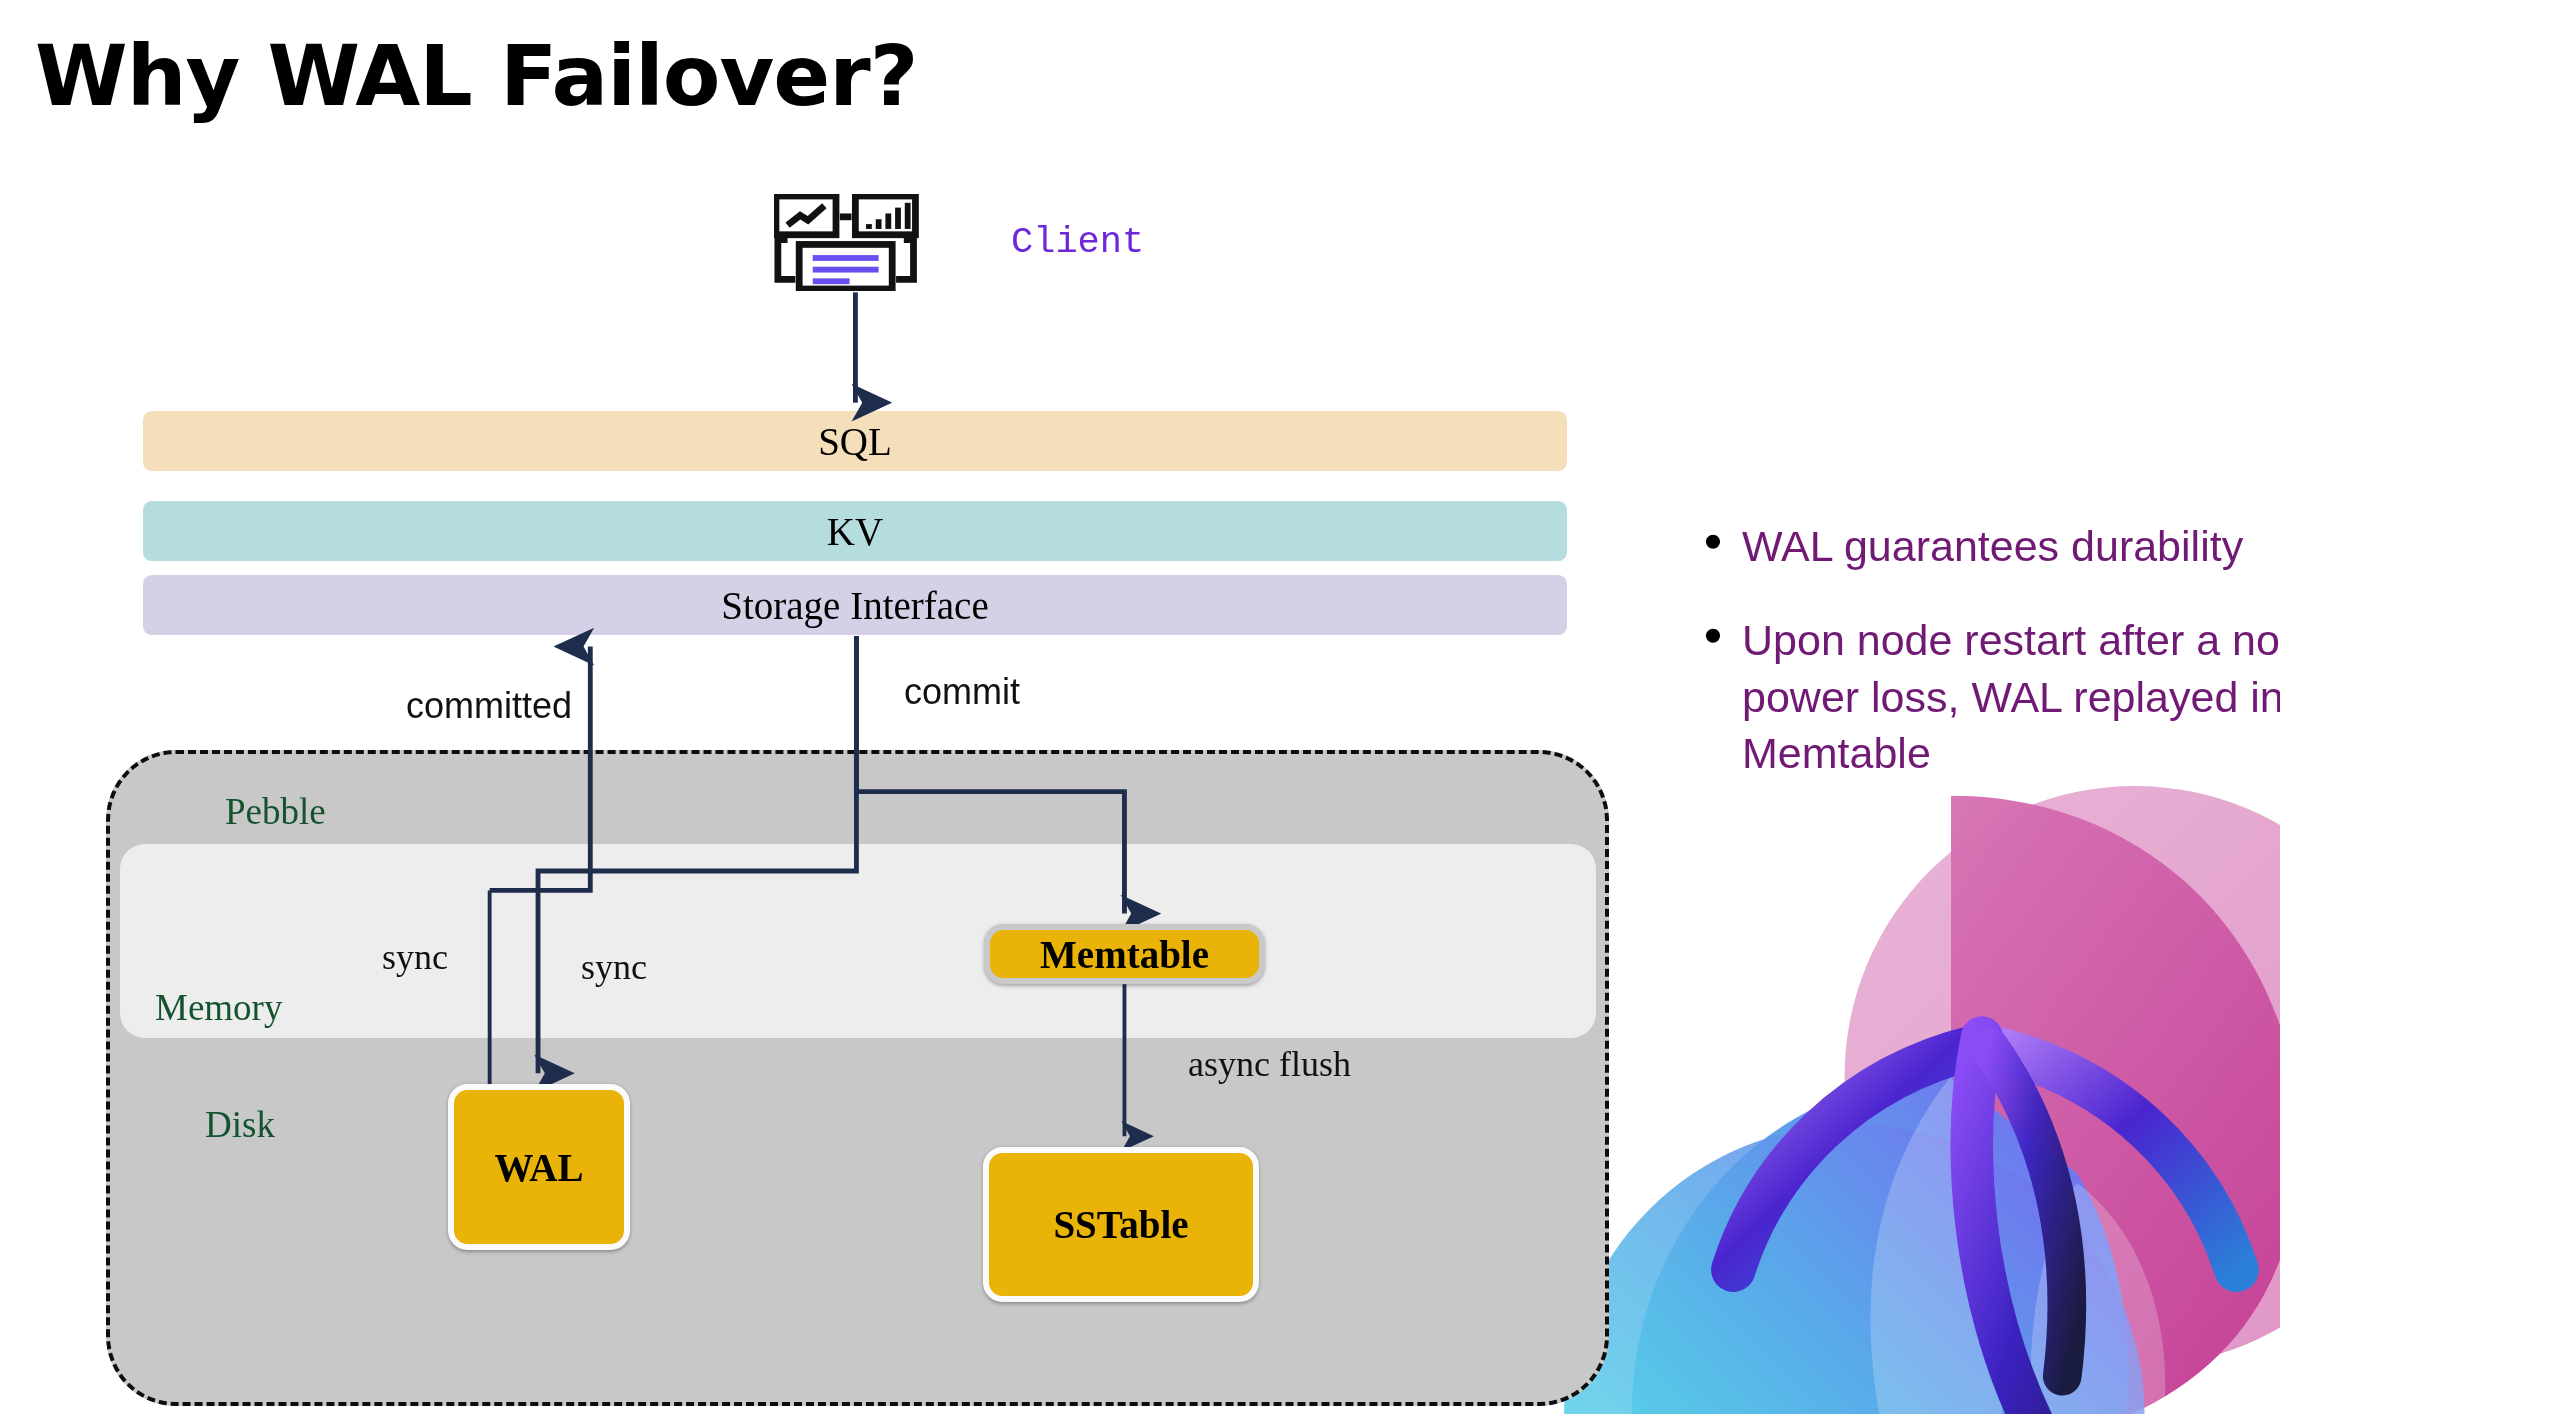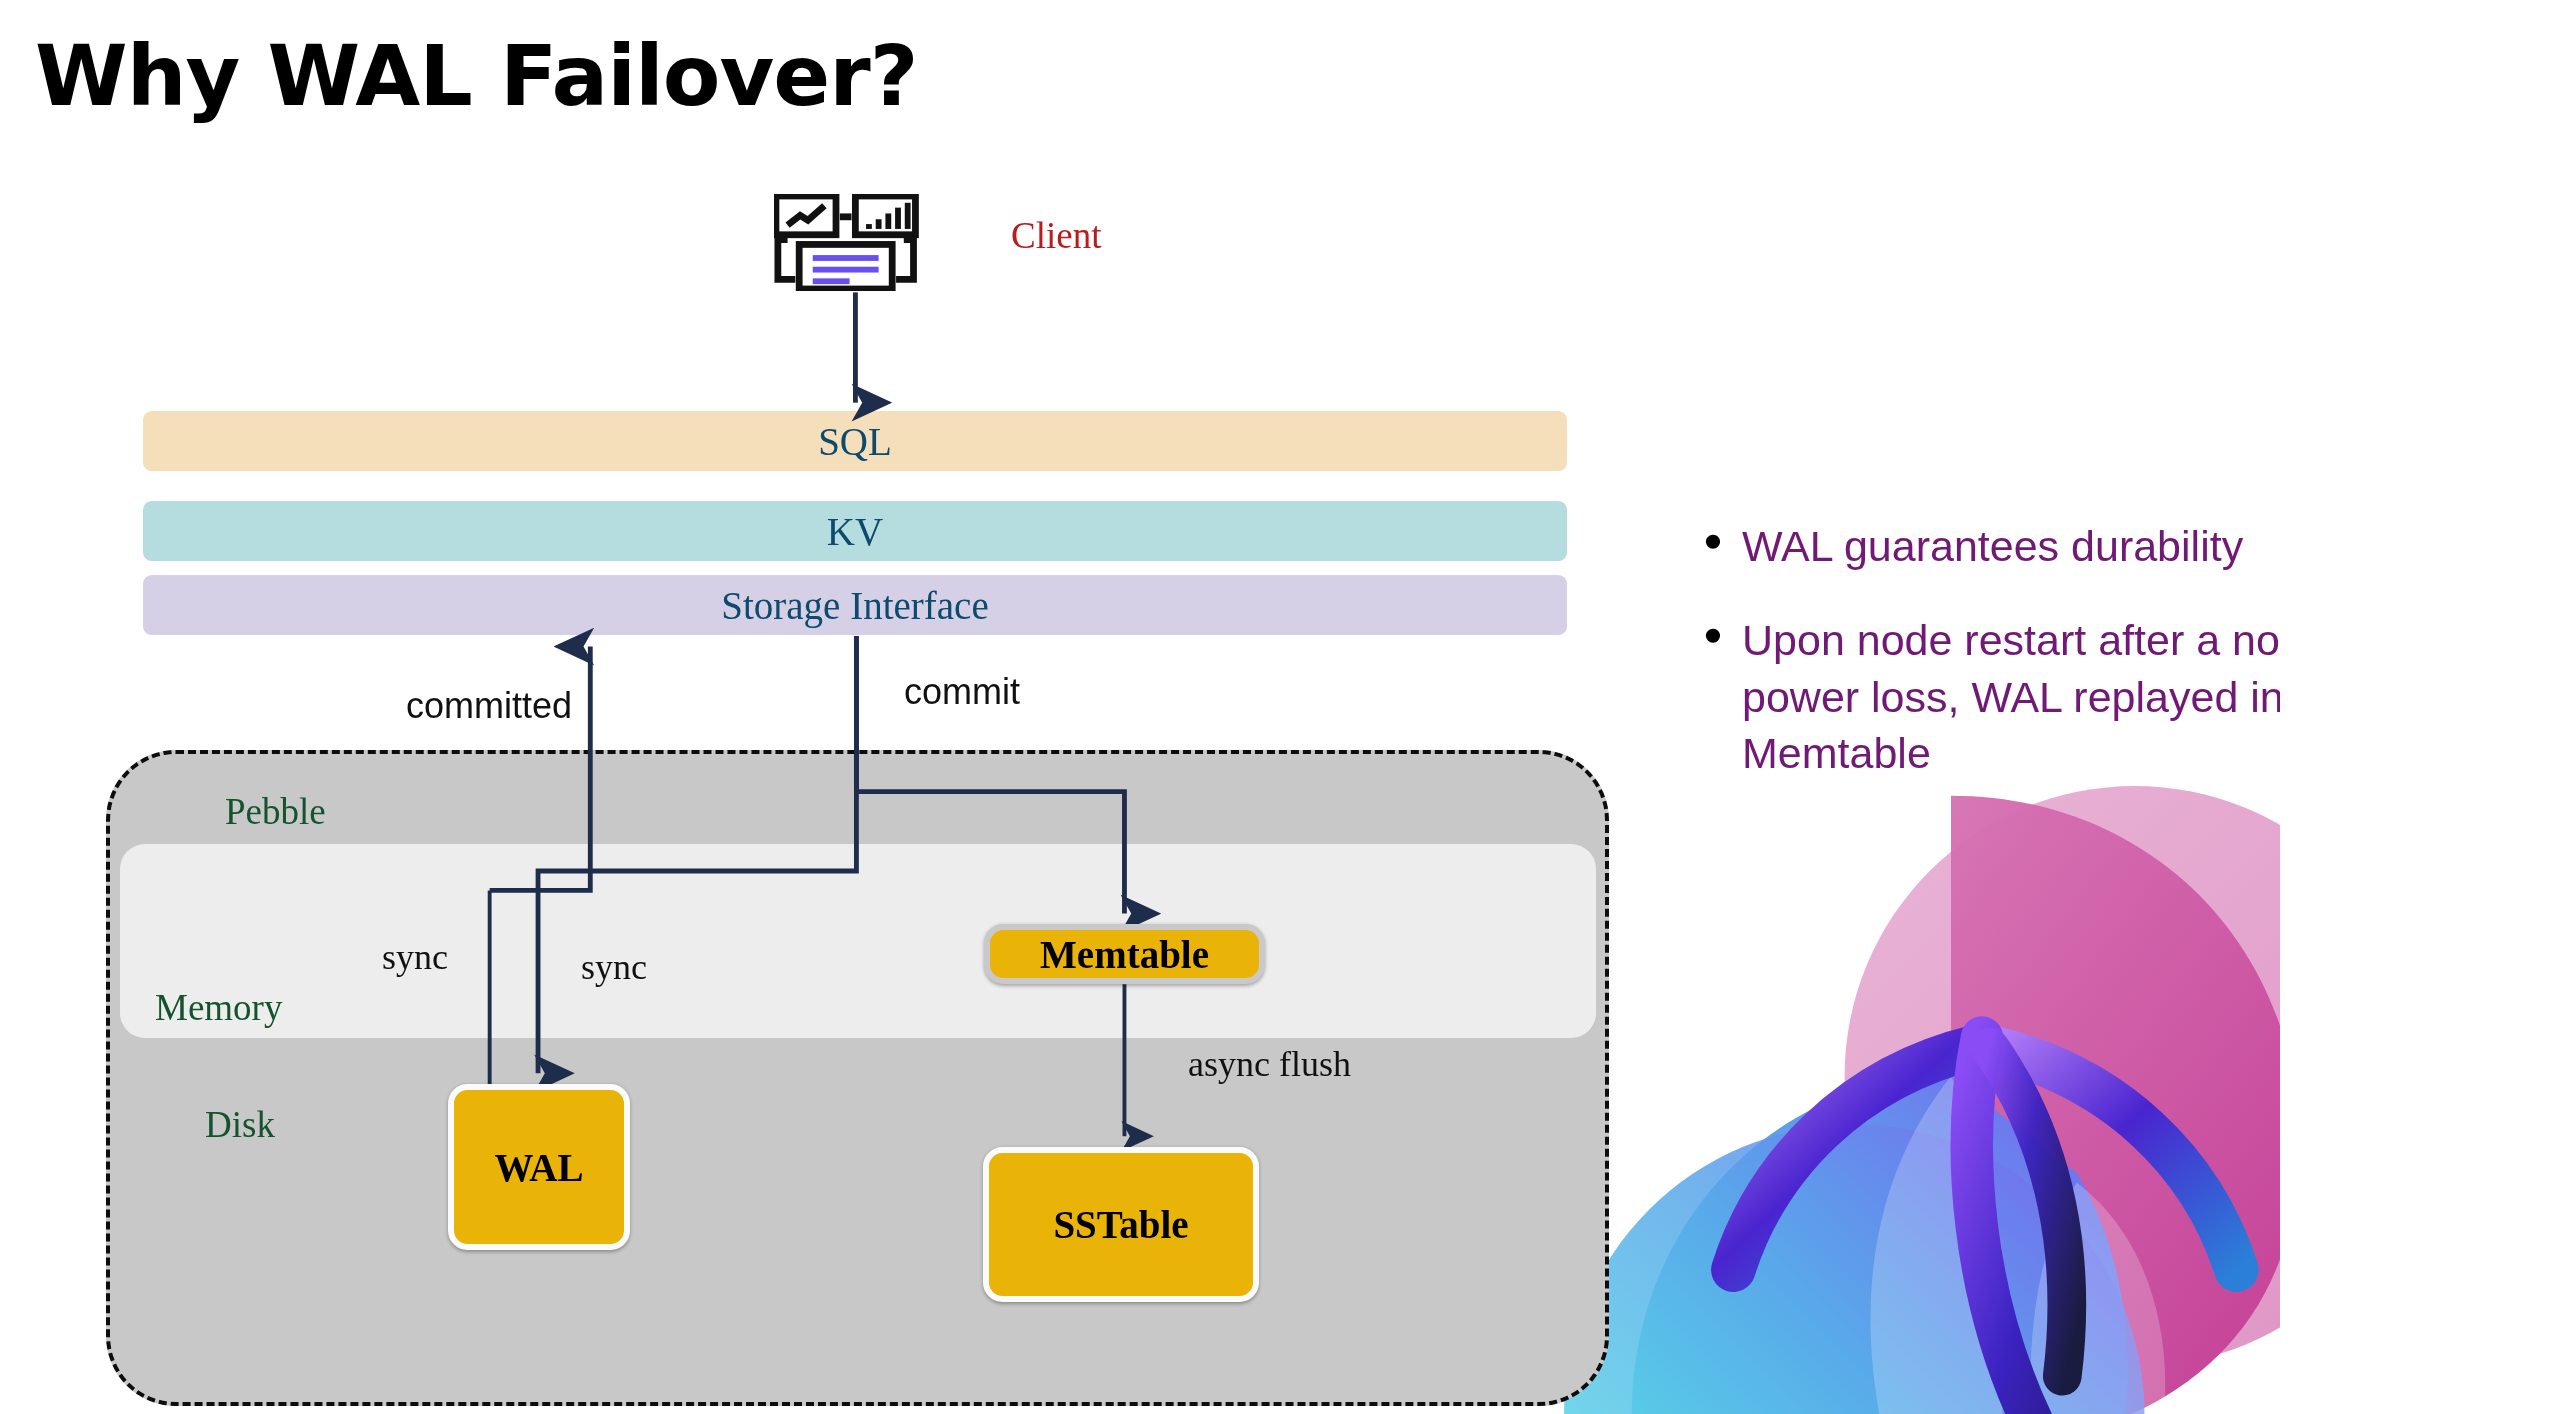--- a/index.html
+++ b/index.html
@@ -55,39 +55,39 @@
   #client-icon {
     position: absolute;
     left: 774px;
     top: 194px;
     width: 155px;
     height: 97px;
   }
   #client-label {
     position: absolute;
     left: 1011px;
-    top: 214px;
-    font-family: Liberation Serif, serif;
+    top: 221px;
+    font-family: Liberation Mono, monospace;
     font-size: 37px;
-    color: #b91c1c;
+    color: #6d28d9;
   }
 
   
   .stack-bar {
     position: absolute;
     left: 143px;
     width: 1424px;
     height: 60px;
     border-radius: 8.7px;
     display: flex;
     align-items: center;
     justify-content: center;
     font-family: "Liberation Serif", serif;
     font-size: 39px;
-    color: #0c4a6e;
+    color: #000000;
   }
   #bar-sql { top: 411px; }
   #bar-kv  { top: 501px; }
   #bar-si  { top: 575px; }
 
   
   #pebble-box {
     position: absolute;
     left: 106px;
     top: 750px;

